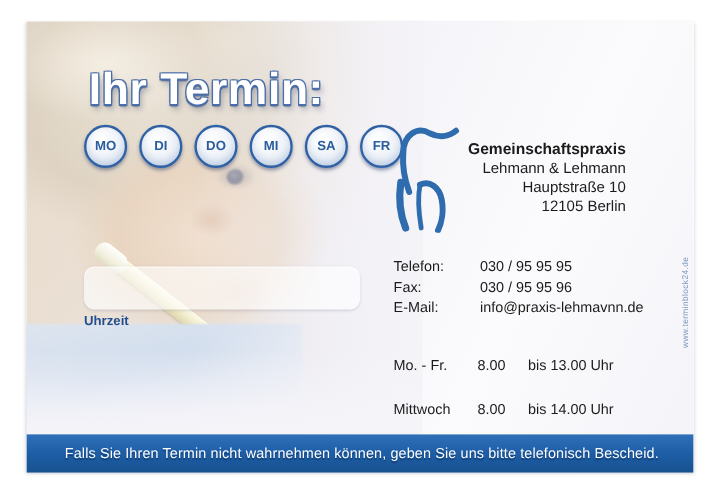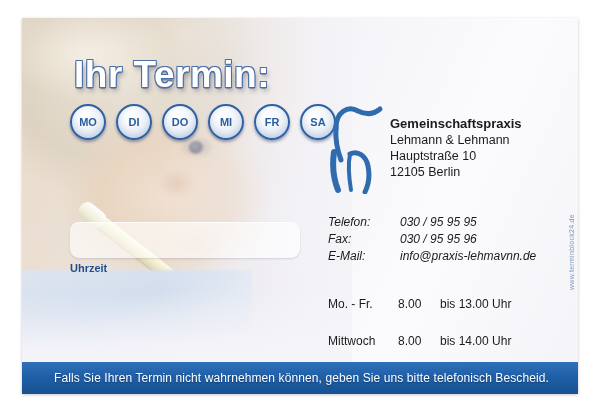--- a/index.html
+++ b/index.html
@@ -129,26 +129,26 @@
   }
   .field-datum{top:144px;}
   .field-uhrzeit{top:204px;}
 
   
   .logo{
     position:absolute;left:306px;top:84px;width:58px;height:92px;
   }
   .logo svg{display:block;}
 
-  .practice{position:absolute;left:368px;top:98px;line-height:16px;}
+  .practice{position:absolute;left:368px;top:98px;line-height:16px;text-align:right;}
   .practice .nm{font-size:13px;font-weight:bold;color:#1b1b1b;}
   .practice .ln{font-size:12.5px;color:#1b1b1b;}
 
   .contact{position:absolute;left:306px;top:196px;font-size:12px;color:#1b1b1b;}
-  .contact .row{display:flex;line-height:17px;font-style:italic;}
+  .contact .row{display:flex;line-height:17px;}
   .contact .k{width:72px;}
   .contact .v{}
 
   .hours{position:absolute;left:306px;top:258px;font-size:12px;color:#1b1b1b;}
   .hours .ttl{font-weight:bold;font-size:12.5px;margin-bottom:2px;}
   .hours .row{display:flex;line-height:17px;margin-top:20px;}
   .hours .d{width:70px;}
   .hours .t1{width:42px;}
   .hours .t2{}
 
@@ -191,22 +191,22 @@
       <div class="fadeb"></div>
     </div>
 
     <div class="headline">Ihr Termin:</div>
 
     <div class="days">
       <div class="day">MO</div>
       <div class="day">DI</div>
       <div class="day">DO</div>
       <div class="day">MI</div>
+      <div class="day">SA</div>
       <div class="day">FR</div>
-      <div class="day">SA</div>
     </div>
 
 
     <div class="field field-uhrzeit">
       <div class="box"></div>
       <div class="lab">Uhrzeit</div>
     </div>
 
     <div class="logo">
       <svg width="58" height="92" viewBox="0 0 58 92" fill="none">

